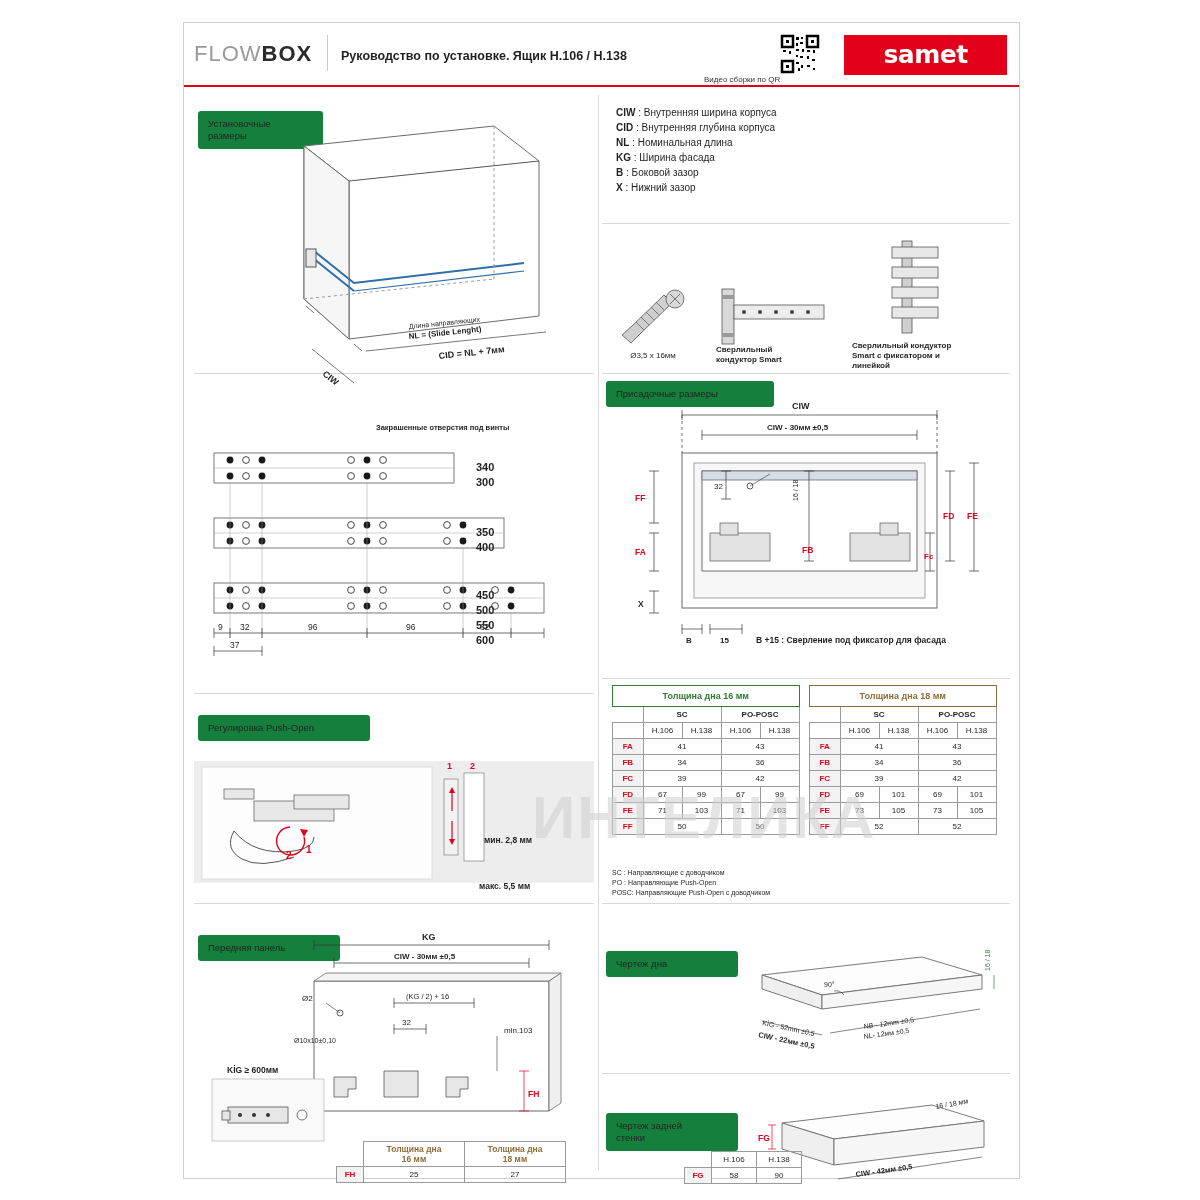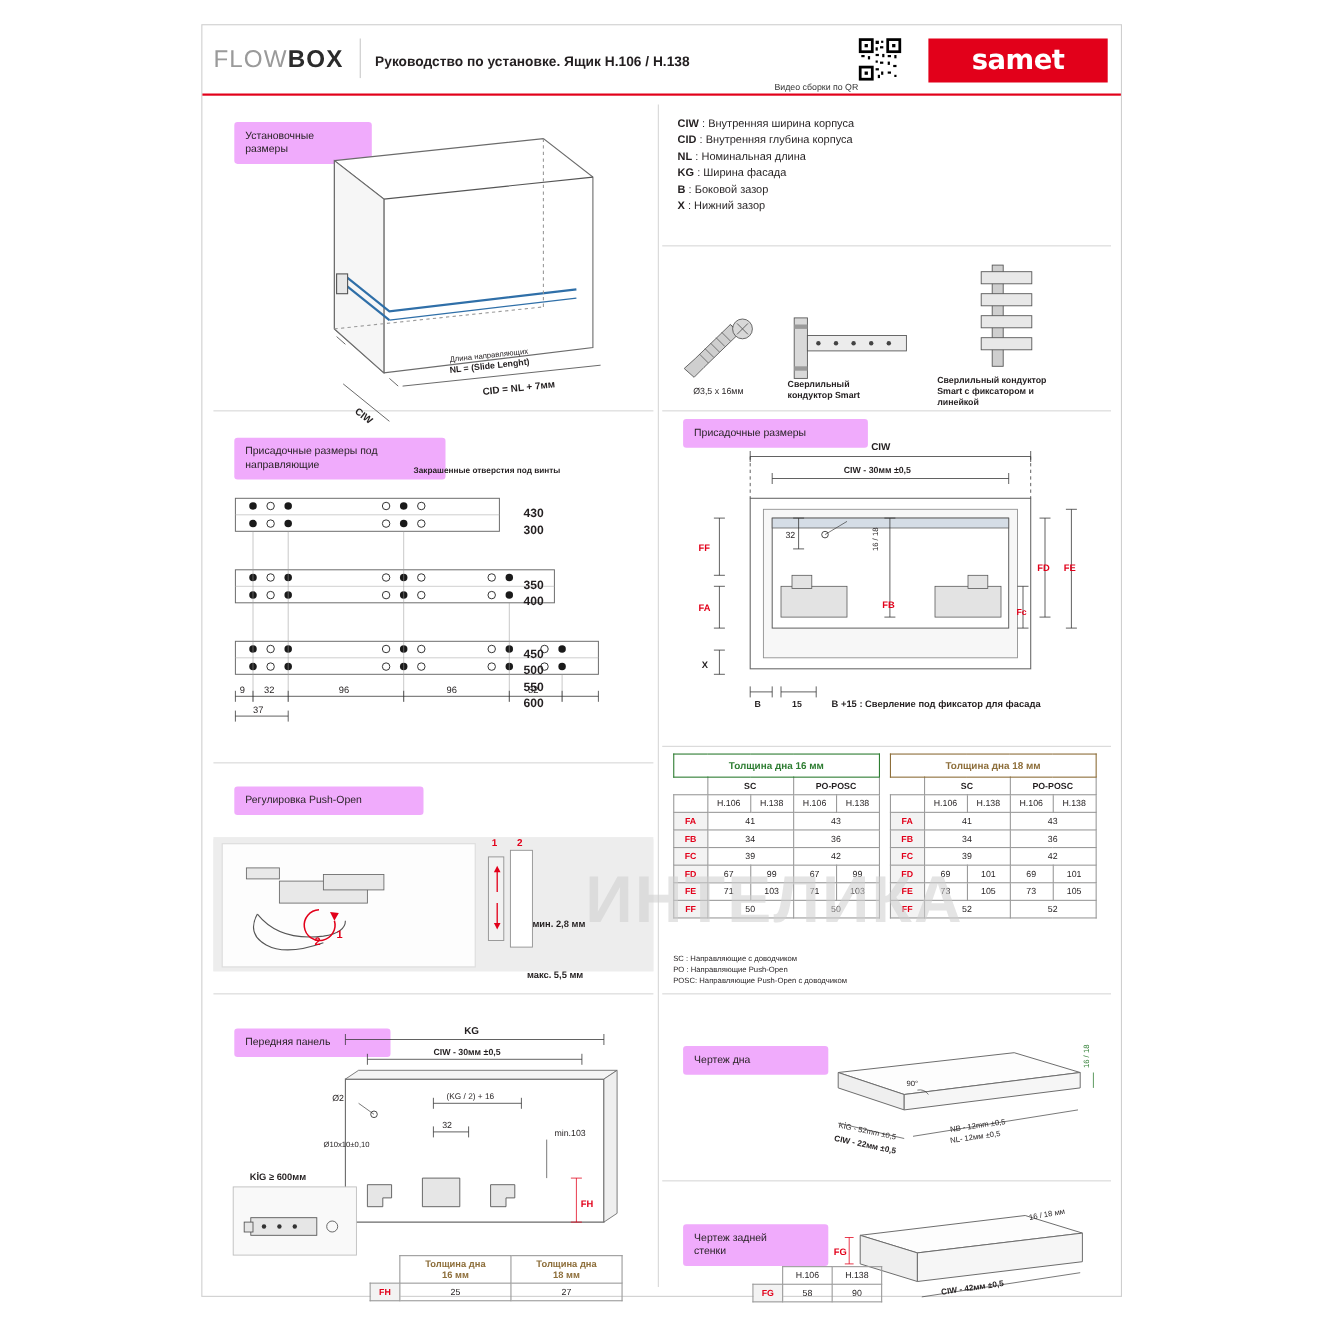--- a/index.html
+++ b/index.html
@@ -11,21 +11,21 @@
   .logo{position:absolute;left:10px;top:18px;font-size:22px;letter-spacing:1px;font-weight:700;color:#6f6f6f;}
   .logo b{color:#2b2b2b;font-weight:700;}
   .logo .light{color:#9a9a9a;font-weight:400;}
   .vline{position:absolute;left:143px;top:12px;width:1px;height:36px;background:#c9c9c9;}
   .hdr-title{position:absolute;left:157px;top:26px;font-size:12.5px;font-weight:700;color:#231f20;}
   .qr{position:absolute;left:597px;top:12px;width:38px;height:38px;}
   .qr-cap{position:absolute;left:520px;top:52px;font-size:8px;color:#333;}
   .samet{position:absolute;left:660px;top:12px;width:163px;height:40px;background:#e2001a;}
   .samet span{display:block;color:#fff;font-size:25px;font-weight:700;letter-spacing:-0.5px;text-align:center;line-height:40px;font-family:"DejaVu Sans",sans-serif;}
   
-  .tag{position:absolute;background:#f0abfc;border-radius:3px;font-size:9.5px;color:#231f20;line-height:12px;padding:7px 10px;margin-left:15px;}
+  .tag{position:absolute;background:#15803d;border-radius:3px;font-size:9.5px;color:#231f20;line-height:12px;padding:7px 10px;}
   .sep{position:absolute;background:#d8d8d8;height:1px;}
   .vsep{position:absolute;background:#d8d8d8;width:1px;}
   .lbl{position:absolute;font-size:8px;color:#231f20;}
   .lbl.b{font-weight:700;}
   .legend{position:absolute;font-size:10px;line-height:15px;}
   .legend b{font-weight:700;}
   svg{position:absolute;left:0;top:0;overflow:visible;}
   
   table{border-collapse:collapse;font-size:8px;}
   td,th{border:1px solid #9b9b9b;text-align:center;padding:0;height:15px;font-weight:400;}
@@ -187,22 +187,20 @@
         </g>
       </g>
     </svg>
     <div class="lbl" style="left:434px;top:328px;width:70px;text-align:center;">Ø3,5 x 16мм</div>
     <div class="lbl" style="left:532px;top:322px;width:100px;white-space:pre-line;line-height:10px;font-weight:700;">Сверлильный
 кондуктор Smart</div>
     <div class="lbl" style="left:668px;top:318px;width:140px;white-space:pre-line;line-height:10px;font-weight:700;">Сверлильный кондуктор
 Smart с фиксатором и
 линейкой</div>
 
-    <div class="tag" style="left:14px;top:375px;width:172px;white-space:pre-line;">Присадочные размеры под
-направляющие</div>
     <div class="lbl" style="left:192px;top:400px;font-weight:700;font-size:7.5px;">Закрашенные отверстия под винты</div>
 
     <svg width="400" height="240" style="left:10px;top:410px;">
 
       <g>
         <rect x="20" y="20" width="240" height="30" fill="#fff" stroke="#6b6b6b" stroke-width="0.9"></rect>
         <line x1="20" y1="35" x2="260" y2="35" stroke="#b5b5b5" stroke-width="0.6"></line>
         <g fill="#1a1a1a">
           <circle cx="36" cy="27" r="3.4"></circle>
             <circle cx="36" cy="43" r="3.4"></circle>
@@ -297,21 +295,21 @@
         <line x1="68" y1="213" x2="68" y2="223"></line>
       </g>
       <text x="24" y="197" font-size="8.5" fill="#231f20">9</text>
       <text x="46" y="197" font-size="8.5" fill="#231f20">32</text>
       <text x="114" y="197" font-size="8.5" fill="#231f20">96</text>
       <text x="212" y="197" font-size="8.5" fill="#231f20">96</text>
       <text x="286" y="197" font-size="8.5" fill="#231f20">32</text>
       <text x="36" y="215" font-size="8.5" fill="#231f20">37</text>
     </svg>
 
-    <div class="lbl b" style="left:292px;top:438px;font-size:11px;">430</div>
+    <div class="lbl b" style="left:292px;top:438px;font-size:11px;">340</div>
     <div class="lbl b" style="left:292px;top:453px;font-size:11px;">300</div>
     <div class="lbl b" style="left:292px;top:503px;font-size:11px;">350</div>
     <div class="lbl b" style="left:292px;top:518px;font-size:11px;">400</div>
     <div class="lbl b" style="left:292px;top:566px;font-size:11px;">450</div>
     <div class="lbl b" style="left:292px;top:581px;font-size:11px;">500</div>
     <div class="lbl b" style="left:292px;top:596px;font-size:11px;">550</div>
     <div class="lbl b" style="left:292px;top:611px;font-size:11px;">600</div>
 
     <div class="tag" style="left:422px;top:358px;width:148px;">Присадочные размеры</div>
 

